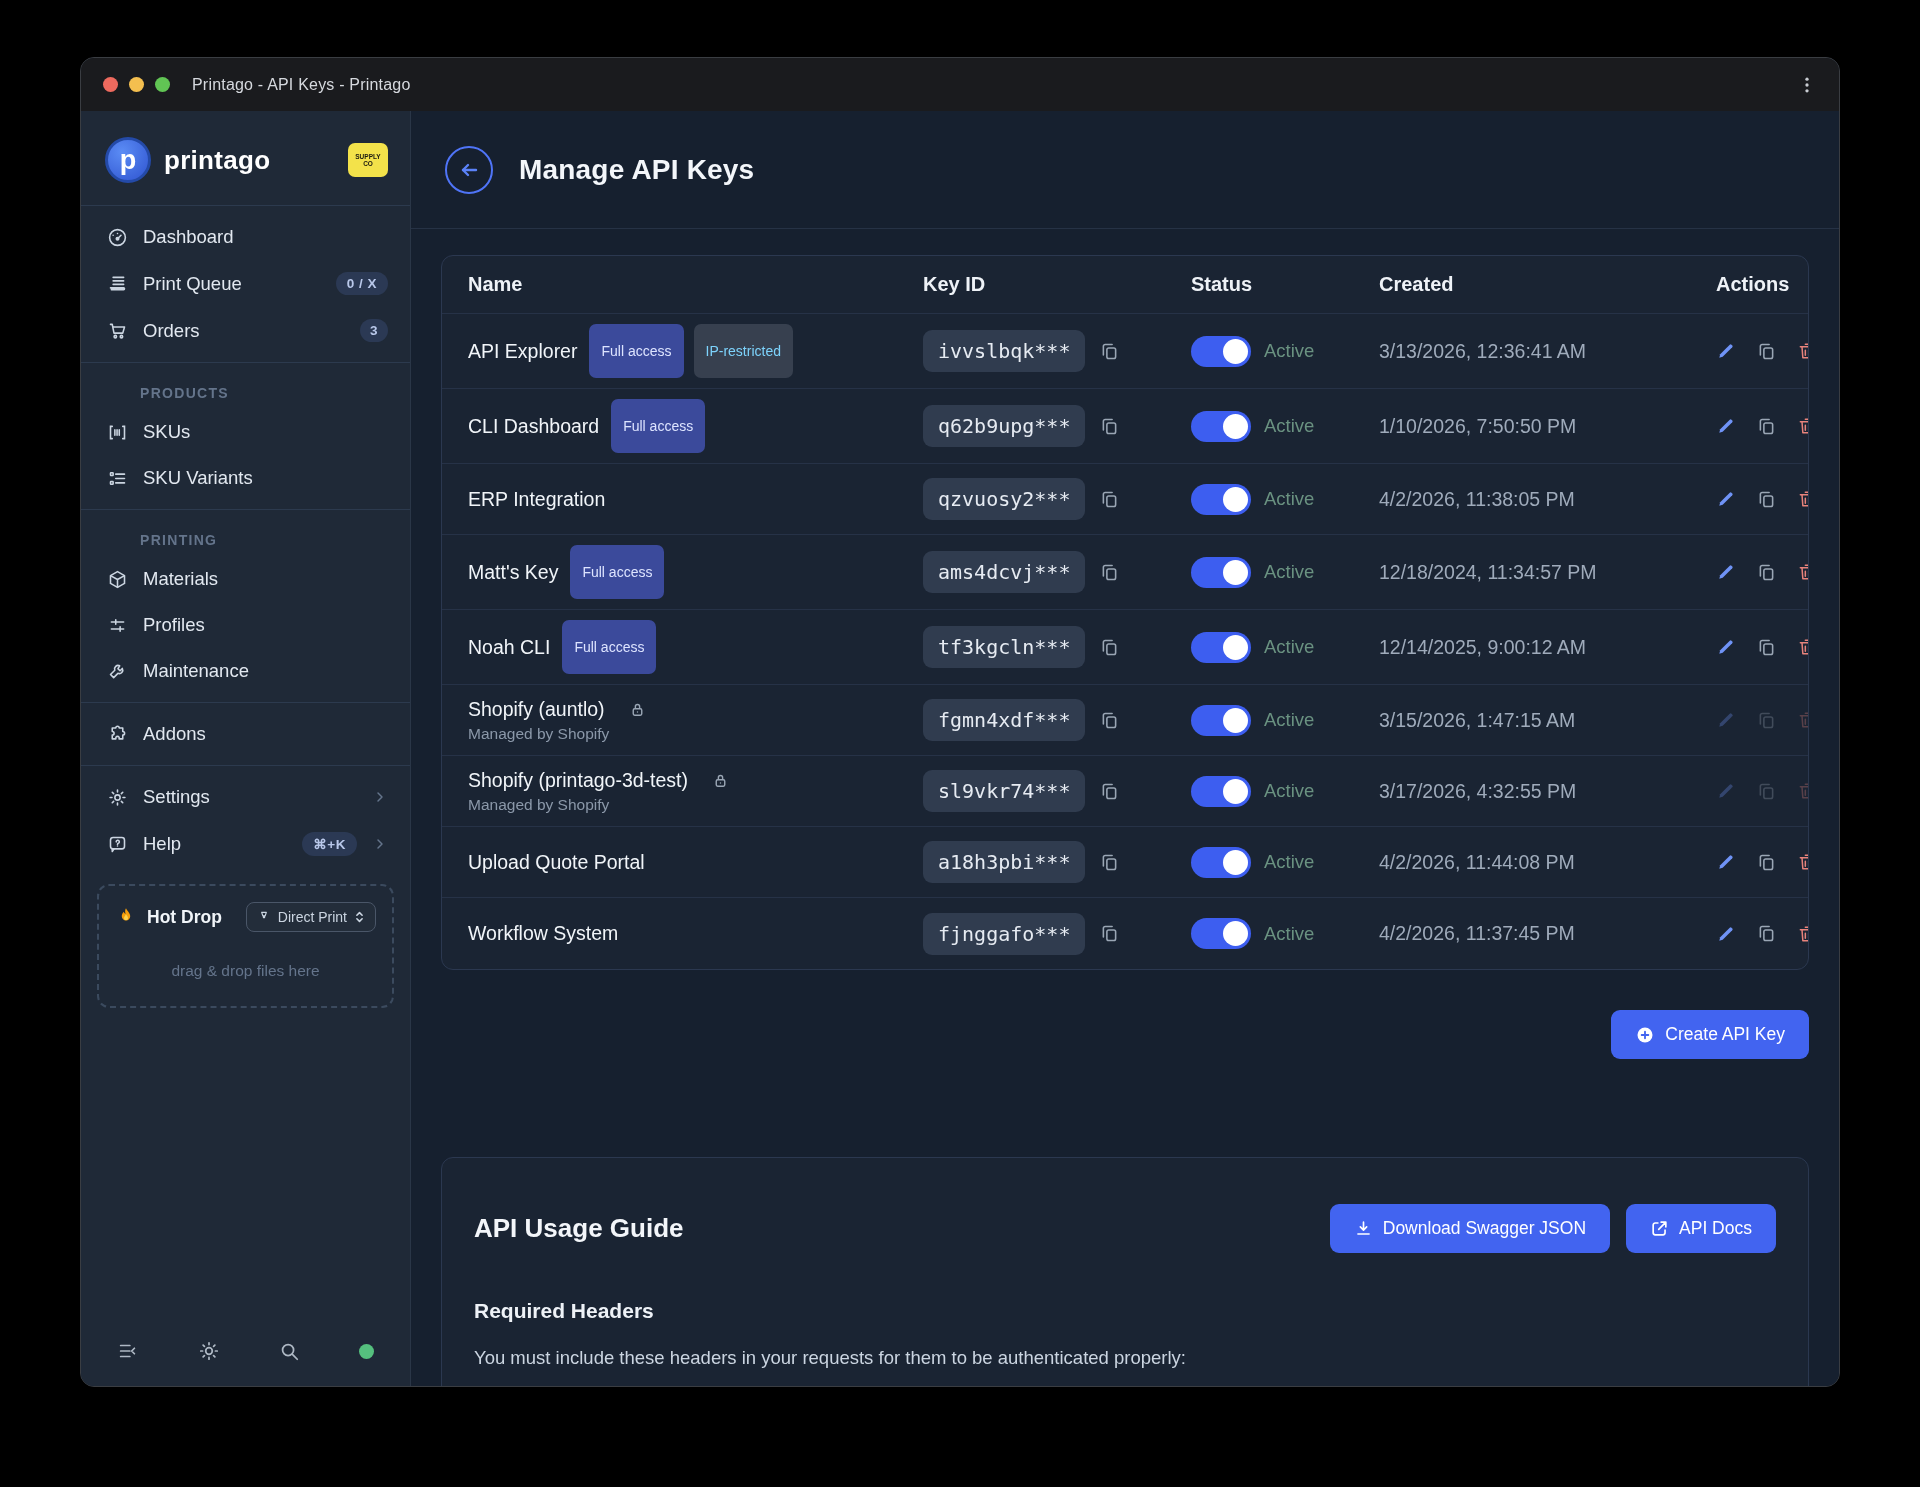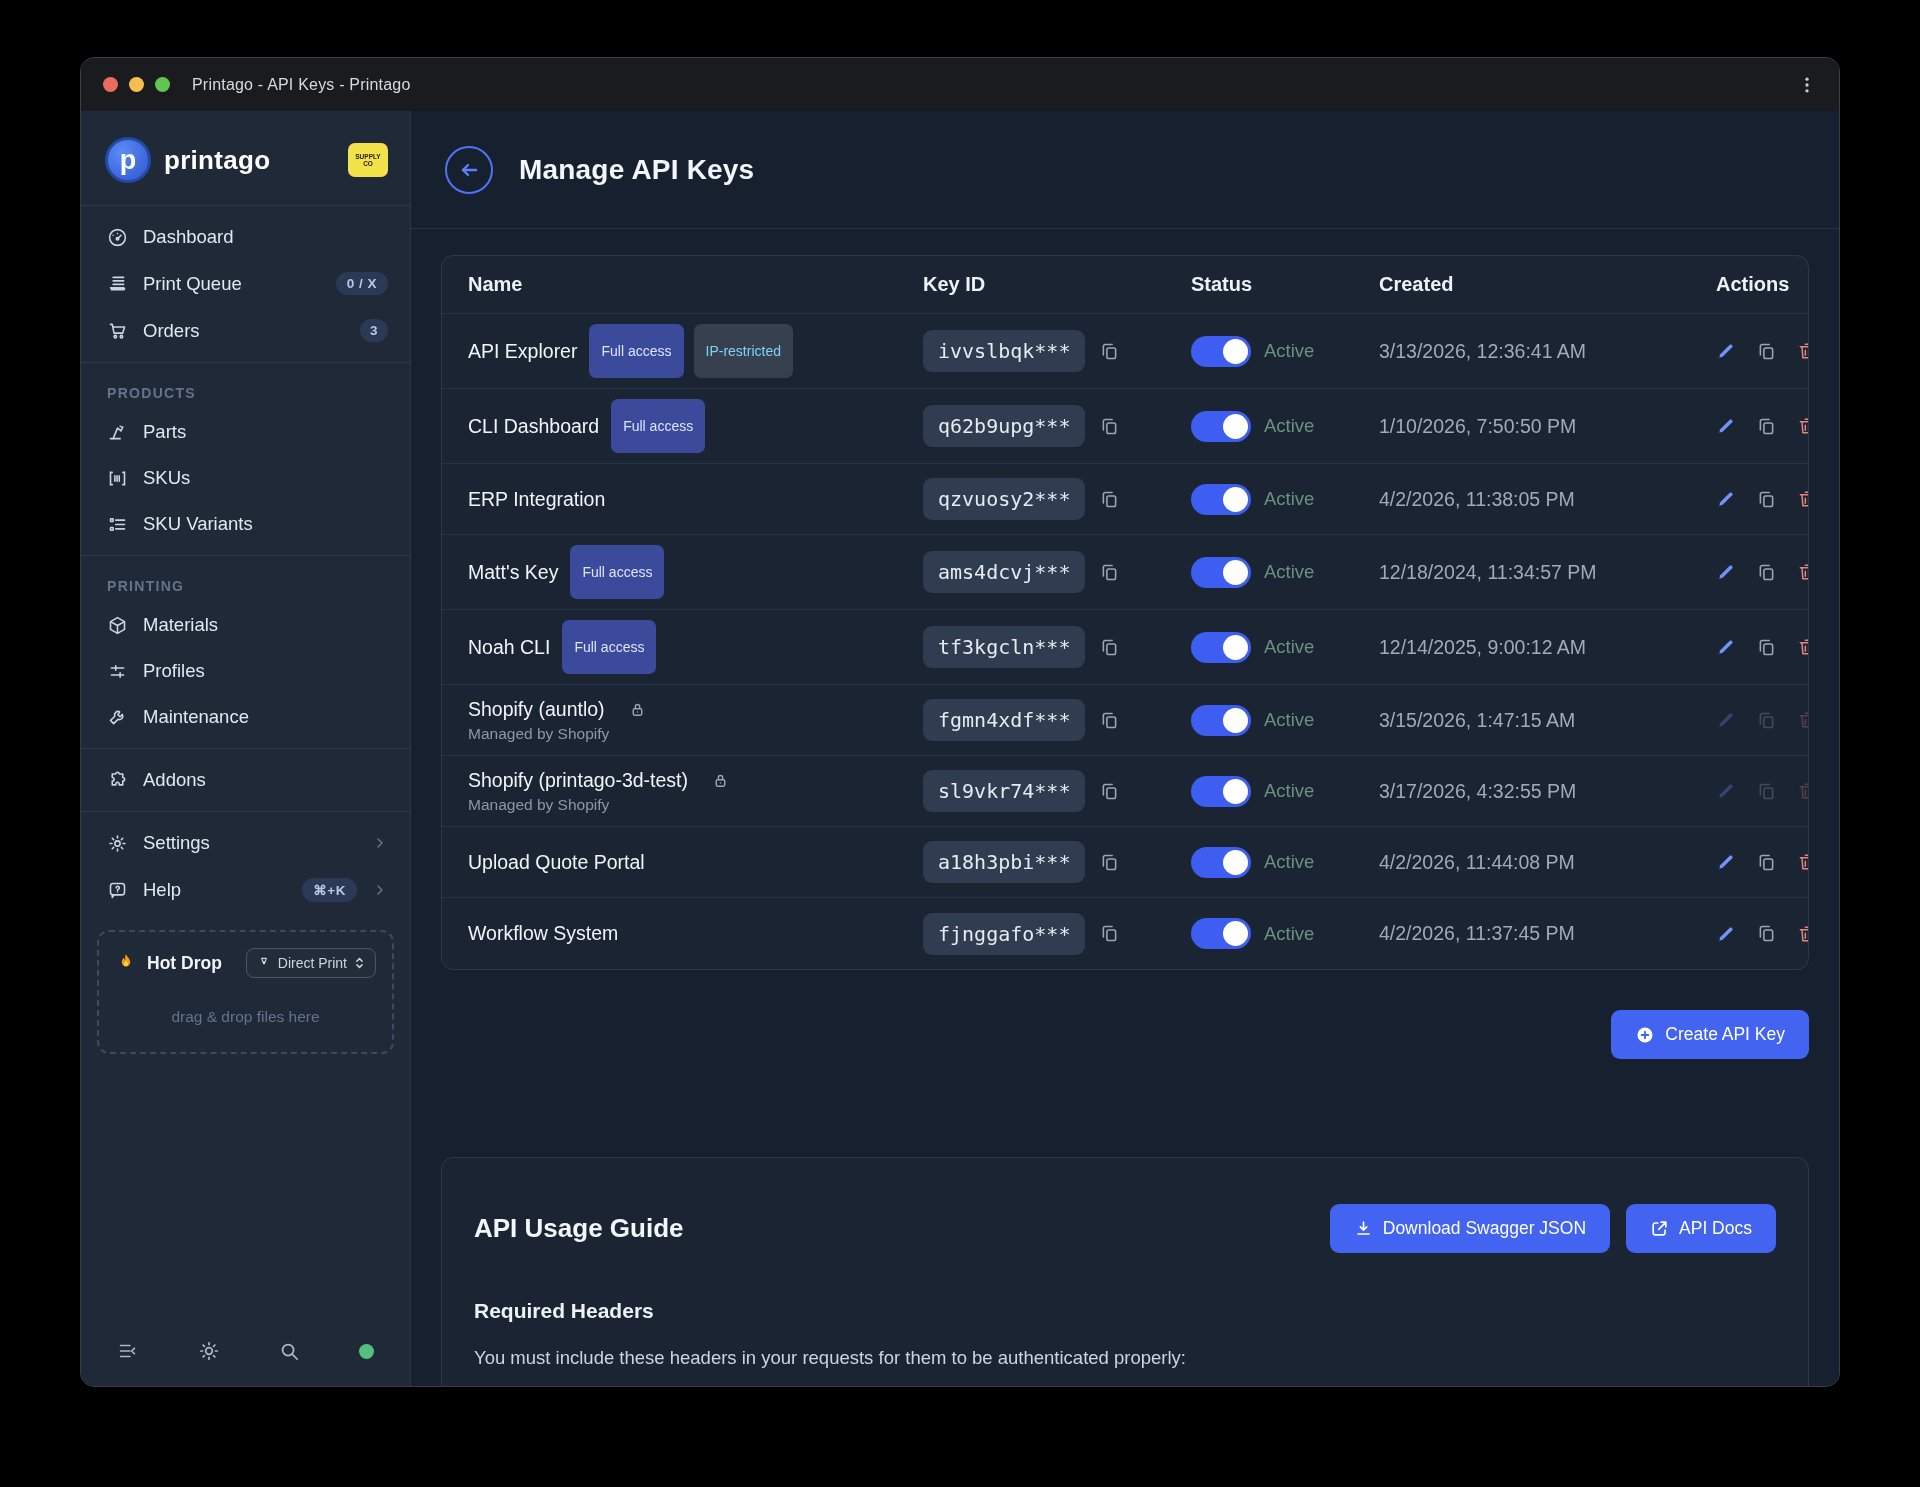--- a/index.html
+++ b/index.html
@@ -48,21 +48,21 @@
   .brand{color:#fff;font-size:26px;font-weight:bold;letter-spacing:.3px;flex:1;}
   .supply-badge{width:40px;height:34px;background:#f3e24a;border-radius:7px;display:flex;align-items:center;justify-content:center;
     color:#1a1a10;font-size:6.5px;font-weight:bold;text-align:center;line-height:1.1;padding:2px;}
   .side-div{height:1px;background:#2c3a4e;margin:0 0 8px 0;}
   .side-div.inset{margin:8px 0;}
   .nav-item{display:flex;align-items:center;gap:15px;padding:12px 22px 12px 26px;color:#e2e8f0;font-size:18.5px;cursor:pointer;}
   .nav-item .ic{color:#cbd5e1;width:21px;height:21px;flex:none;}
   .nav-item .lbl{flex:1;}
   .pill{background:#2b3954;color:#b9c8ea;font-size:13.5px;padding:4px 11px;border-radius:999px;font-weight:bold;letter-spacing:.5px;}
   .pill.round{padding:4px 10px;}
-  .sec-label{color:#64748b;font-size:14px;font-weight:bold;letter-spacing:1.3px;padding:14px 26px 8px;}
+  .sec-label{color:#64748b;font-size:14px;font-weight:bold;letter-spacing:1.3px;padding:14px 26px 8px;margin-left:33px;}
   .chev{color:#64748b;width:16px;height:16px;}
   .hotdrop{margin:16px 16px 0;border:2px dashed #3b4a5e;border-radius:12px;padding:16px 16px 14px;}
   .hd-top{display:flex;align-items:center;gap:10px;}
   .hd-label{color:#f1f5f9;font-size:17.5px;font-weight:bold;flex:1;}
   .hd-select{display:flex;align-items:center;gap:7px;border:1px solid #4a5668;border-radius:8px;padding:6px 10px;color:#cbd5e1;font-size:14px;cursor:pointer;background:rgba(255,255,255,.02);}
   .hd-hint{color:#64748b;font-size:15.5px;text-align:center;margin:30px 0 12px;}
   .side-flex{flex:1;}
   .side-bottom{display:flex;align-items:center;justify-content:space-between;padding:20px 36px 26px;color:#aeb8c4;}
   .side-bottom .ibtn{cursor:pointer;color:#aeb8c4;}
   .status-dot{width:15px;height:15px;border-radius:50%;background:#55c07e;cursor:pointer;}
@@ -174,28 +174,20 @@
             <circle cx="16.5" cy="19" r="1.4"></circle>
           </svg>
         <span class="lbl">Orders</span>
         <span class="pill round">3</span>
       </div>
 
       <div class="side-div inset"></div>
       <div class="sec-label">PRODUCTS</div>
 
       <div class="nav-item">
-        <svg class="ic" viewBox="0 0 24 24" fill="none" stroke="currentColor" stroke-width="1.8" stroke-linecap="round" stroke-linejoin="round">
-            <path d="M4 19h11"></path>
-            <path d="M7 19l5-12 4 3"></path>
-            <path d="M15 5l3 1-2 4"></path>
-          </svg>
-        <span class="lbl">Parts</span>
-      </div>
-      <div class="nav-item">
         <svg class="ic" viewBox="0 0 24 24" fill="none" stroke="currentColor" stroke-width="1.8" stroke-linecap="round">
             <path d="M6 5H4v14h2M18 5h2v14h-2"></path>
             <path d="M9 9v6M11.5 9v6M14 9v6"></path>
           </svg>
         <span class="lbl">SKUs</span>
       </div>
       <div class="nav-item">
         <svg class="ic" viewBox="0 0 24 24" fill="none" stroke="currentColor" stroke-width="1.8" stroke-linecap="round">
             <rect x="4" y="5.5" width="3" height="3" rx=".5"></rect>
             <rect x="4" y="15.5" width="3" height="3" rx=".5"></rect>

